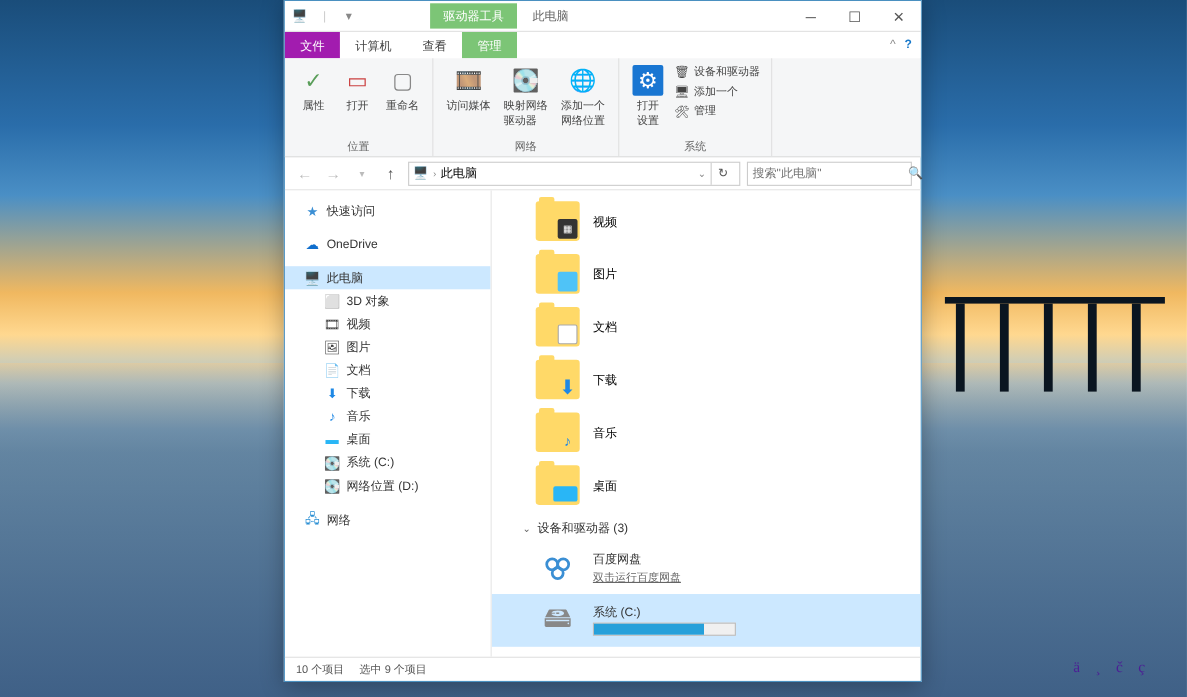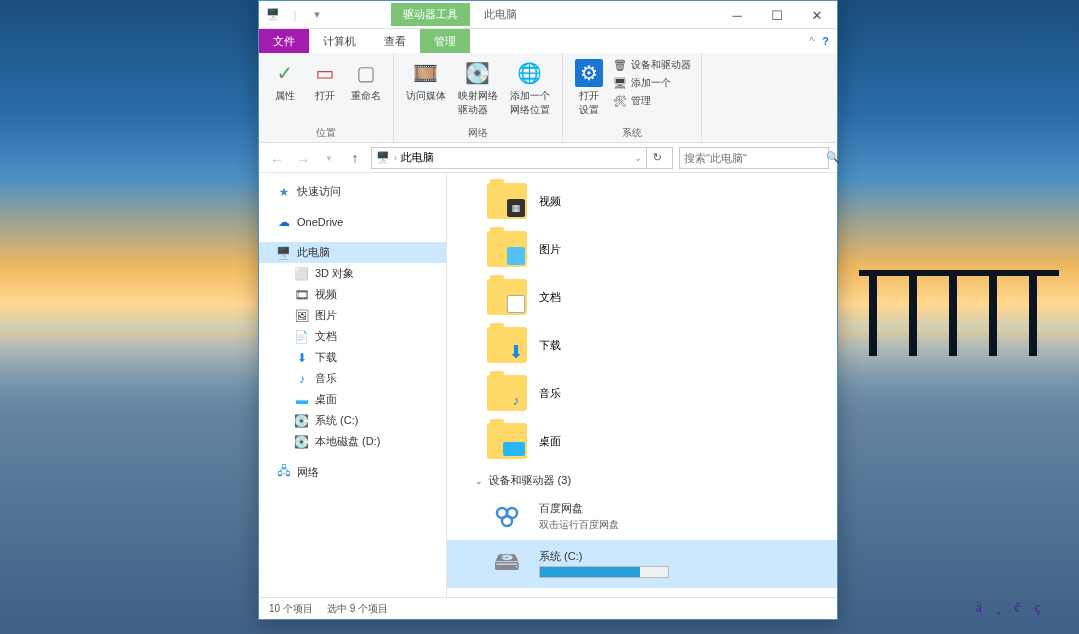--- a/index.html
+++ b/index.html
@@ -52,21 +52,21 @@
 .folder-overlay { position: absolute; bottom: 2px; right: 2px; width: 18px; height: 18px; display: flex; align-items: center; justify-content: center; font-size: 13px; background: rgba(255,255,255,0.4); border-radius: 2px; }
 .section-header { display: flex; align-items: center; gap: 6px; padding: 8px 0 4px 28px; font-size: 11px; color: #333; }
 .section-header .chev { color: #666; font-size: 9px; }
 .drive-item { display: flex; align-items: center; gap: 12px; padding: 6px 0 6px 40px; font-size: 11px; }
 .drive-item.selected { background: #cce8ff; }
 .drive-icon { width: 40px; height: 36px; display: flex; align-items: center; justify-content: center; font-size: 26px; color: #888; }
 .drive-info { flex: 1; }
 .drive-name { color: #333; margin-bottom: 2px; }
 .drive-bar { width: 130px; height: 12px; border: 1px solid #bbb; background: #f0f0f0; margin-bottom: 2px; }
 .drive-bar-fill { height: 100%; background: #26a0da; }
-.drive-text { font-size: 10px; color: #666; }
+.drive-text { font-size: 10px; color: #666; text-decoration: underline; }
 .baidu-icon { width: 40px; height: 36px; display: flex; align-items: center; justify-content: center; }
 .baidu-svg { width: 30px; height: 30px; }
 .statusbar { height: 22px; border-top: 1px solid #e0e0e0; display: flex; align-items: center; padding: 0 10px; font-size: 10px; color: #555; gap: 14px; }
 .corner-text { position: absolute; right: 24px; bottom: 18px; color: #4c1d95; font-size: 14px; letter-spacing: 14px; font-family: serif; }
 .folder-overlay.blue-down { color: #1e88e5; font-size: 18px; background: transparent; }
 .folder-overlay.note { color: #1e88e5; background: transparent; }
 .folder-overlay.film { background: #333; color: #fff; font-size: 9px; }
 .folder-overlay.pic { background: #4fc3f7; }
 .folder-overlay.doc { background: #fff; border: 1px solid #aaa; }
 .folder-overlay.desk { background: #29b6f6; width: 22px; height: 14px; bottom: 3px; }
@@ -236,21 +236,21 @@
       <div class="nav-item sub">
           <span class="icon" style="color:#29b6f6">▬</span>
           <span>桌面</span>
         </div>
       <div class="nav-item sub">
           <span class="icon">💽</span>
           <span>系统 (C:)</span>
         </div>
       <div class="nav-item sub">
           <span class="icon">💽</span>
-          <span>本地磁盘 (D:)</span>
+          <span>网络位置 (D:)</span>
         </div>
       <div class="nav-spacer"></div>
       <div class="nav-item">
           <span class="icon" style="color:#2a8fd4">🖧</span>
           <span>网络</span>
         </div>
     </div>
 
     <div class="content">
       <div class="folder-item">

